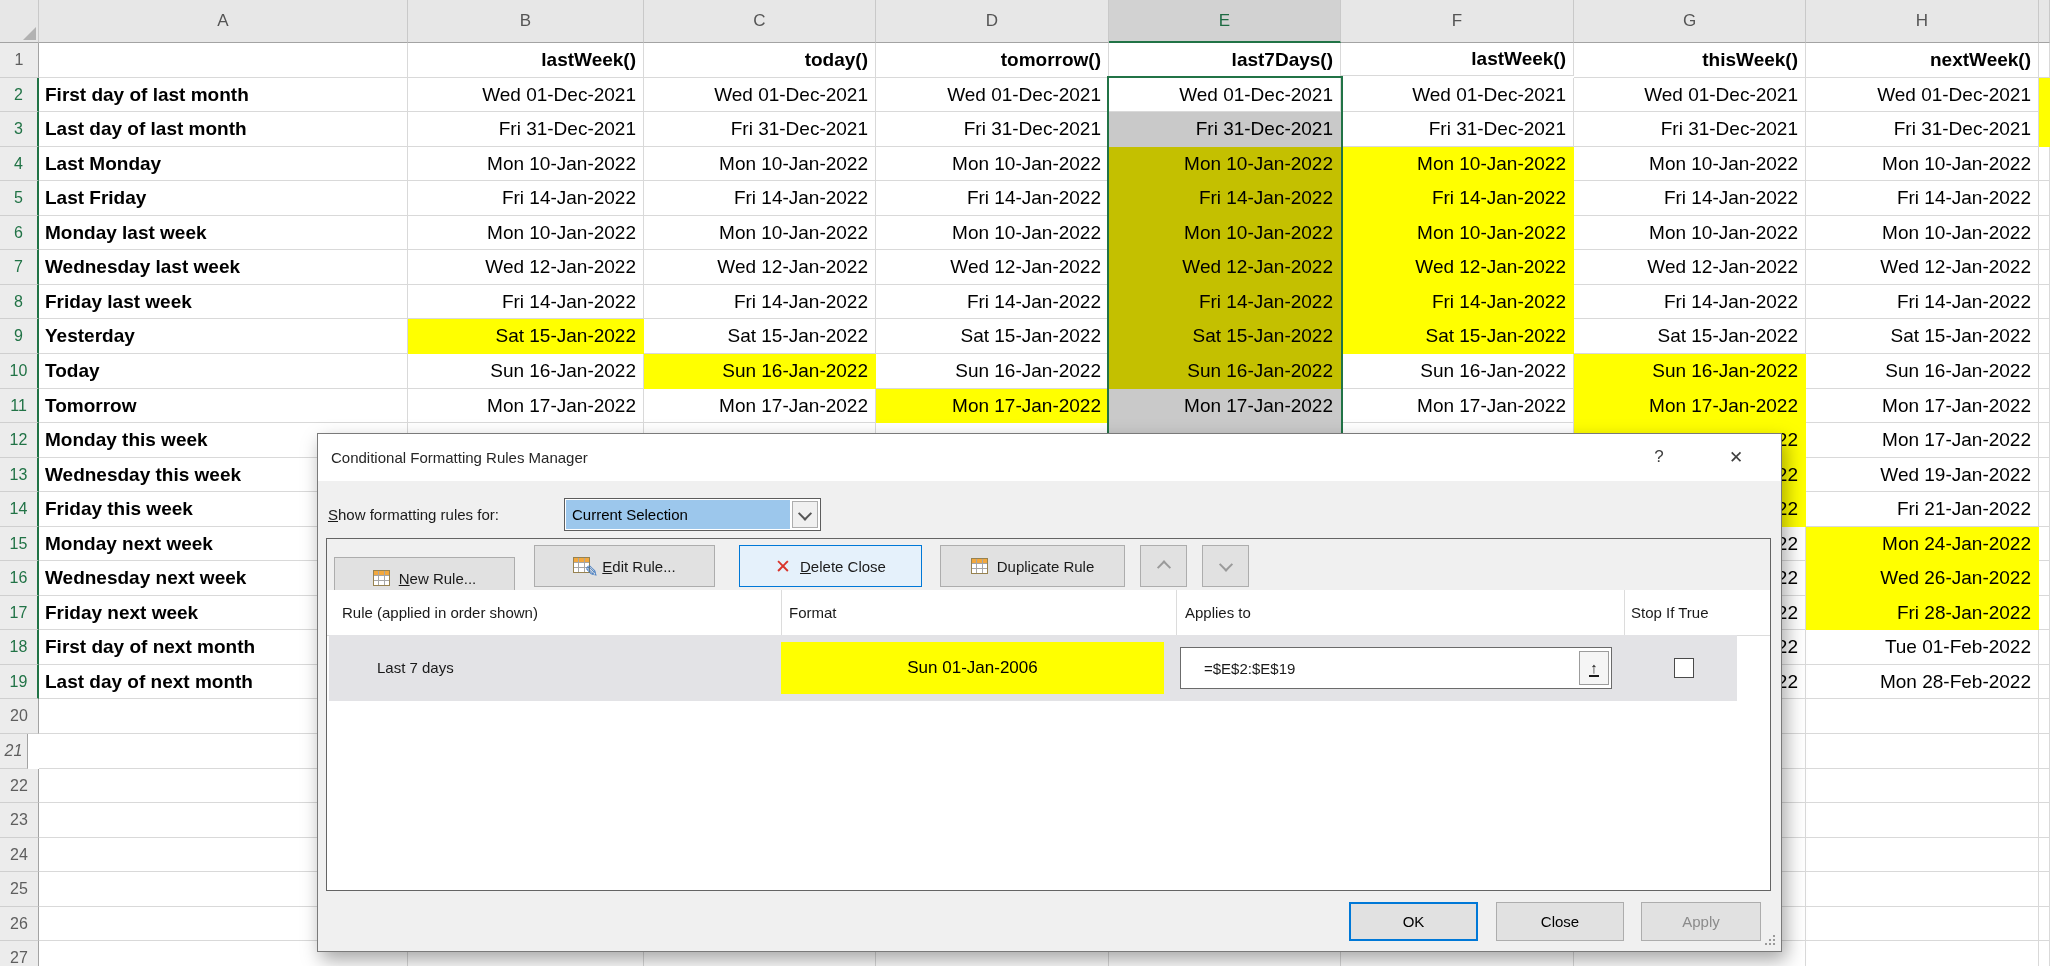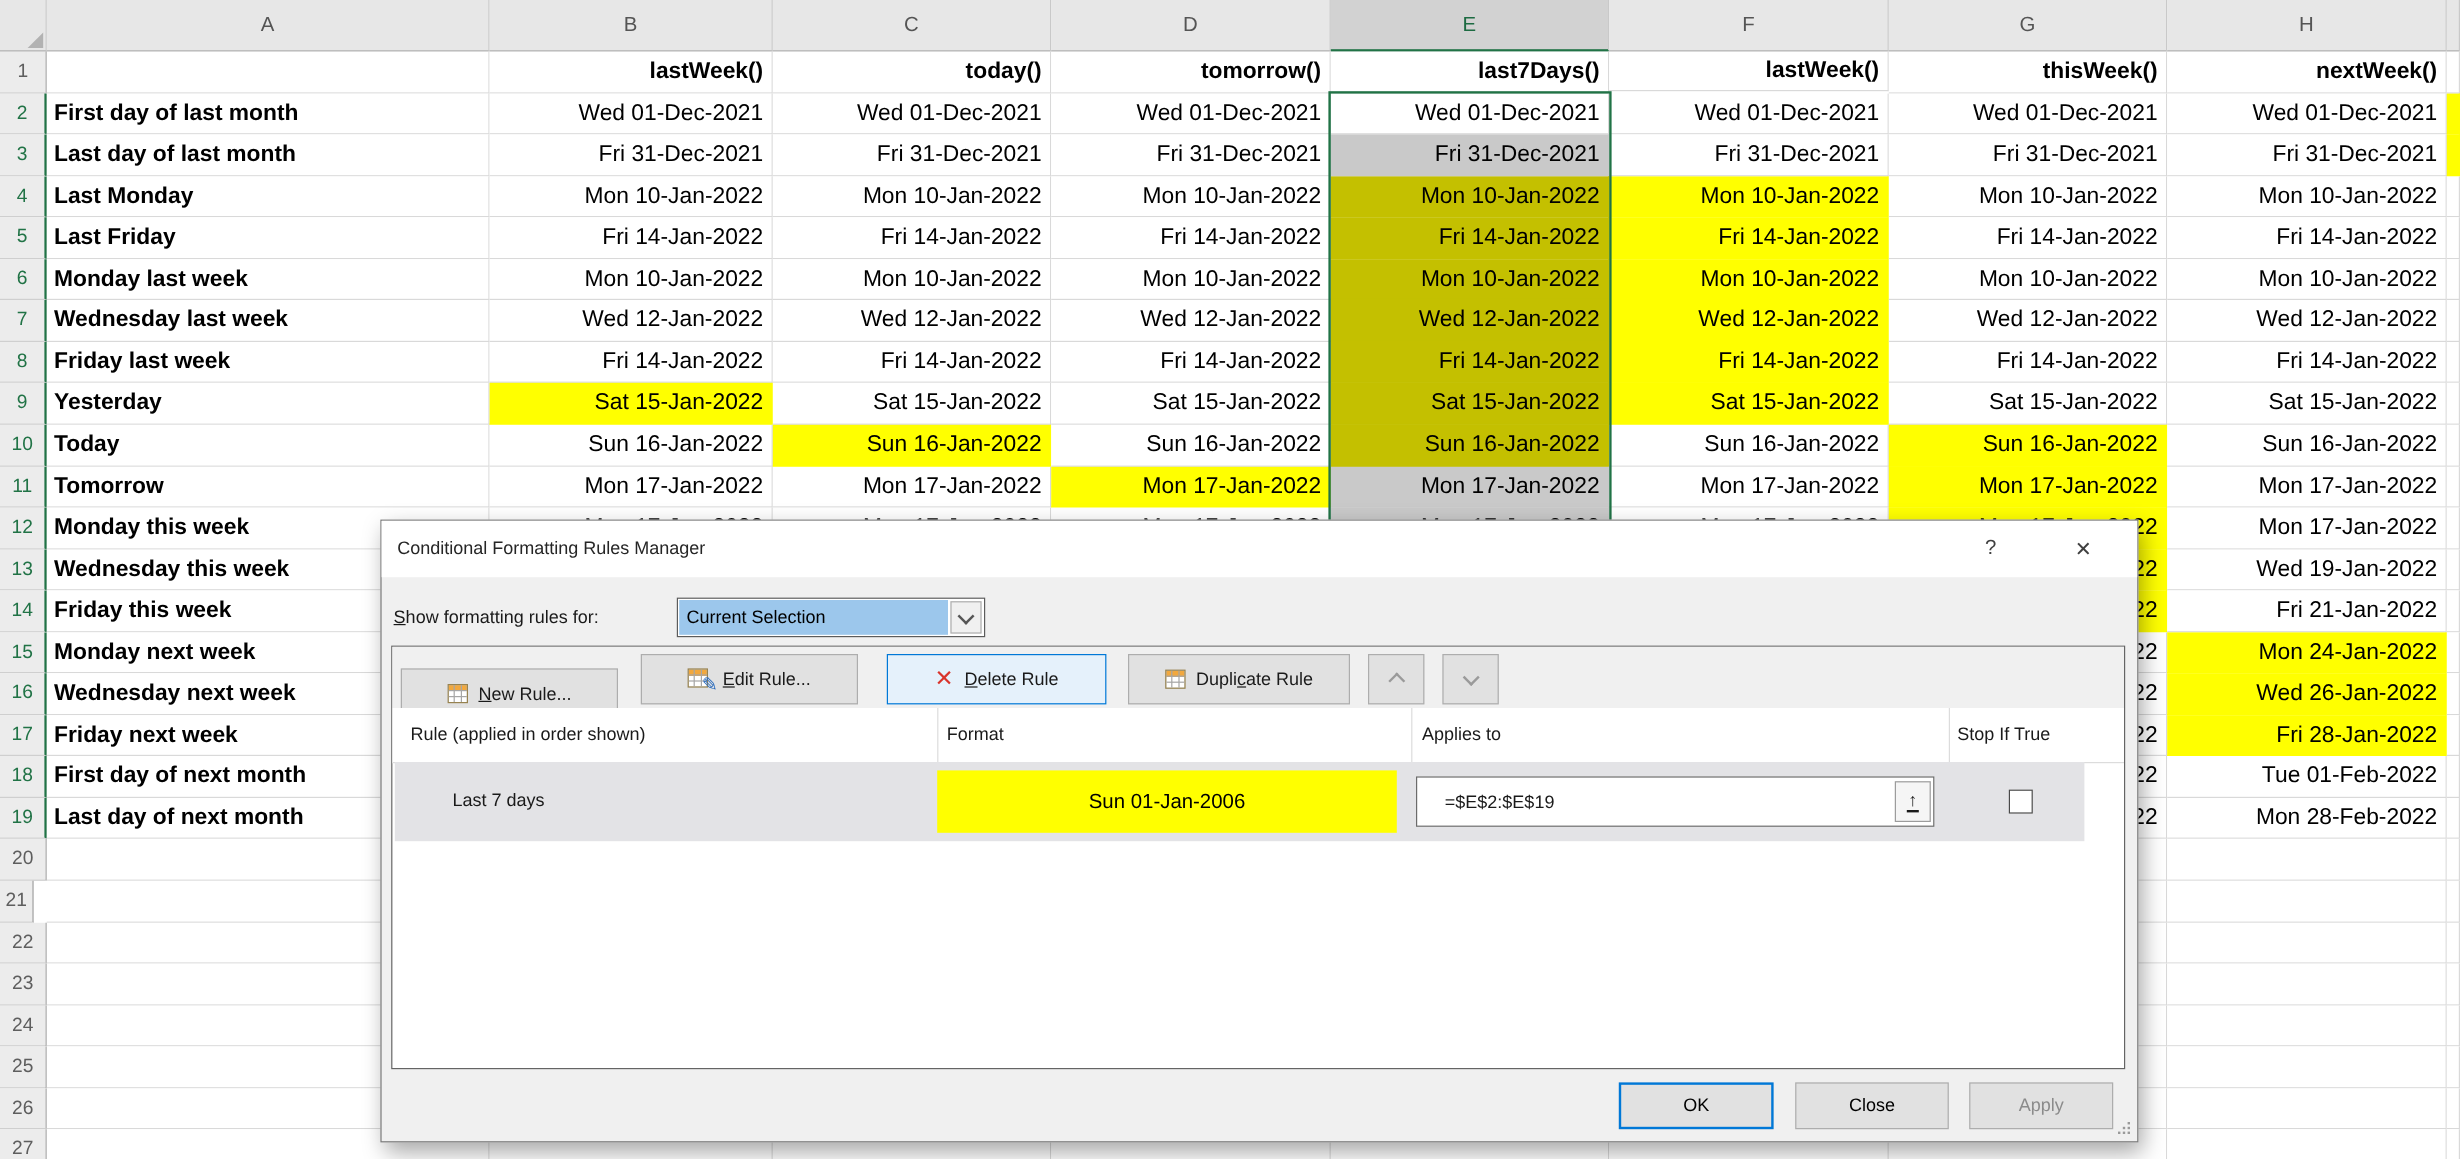--- a/index.html
+++ b/index.html
@@ -118,21 +118,21 @@
       <div class="gcell selrow" style="left: 0px; top: 389px; width: 39px; height: 34px;">11</div>
       <div class="gcell selrow" style="left: 0px; top: 423px; width: 39px; height: 35px;">12</div>
       <div class="gcell selrow" style="left: 0px; top: 458px; width: 39px; height: 34px;">13</div>
       <div class="gcell selrow" style="left: 0px; top: 492px; width: 39px; height: 35px;">14</div>
       <div class="gcell selrow" style="left: 0px; top: 527px; width: 39px; height: 34px;">15</div>
       <div class="gcell selrow" style="left: 0px; top: 561px; width: 39px; height: 35px;">16</div>
       <div class="gcell selrow" style="left: 0px; top: 596px; width: 39px; height: 34px;">17</div>
       <div class="gcell selrow" style="left: 0px; top: 630px; width: 39px; height: 35px;">18</div>
       <div class="gcell selrow" style="left: 0px; top: 665px; width: 39px; height: 34px;">19</div>
       <div class="gcell" style="left: 0px; top: 699px; width: 39px; height: 35px;">20</div>
-      <div class="gcell" style="left: 0px; top: 734px; width: 28px; height: 35px;">21</div>
+      <div class="gcell" style="left: 0px; top: 734px; width: 28px; height: 35px; font-style: italic;">21</div>
       <div class="gcell" style="left: 0px; top: 769px; width: 39px; height: 34px;">22</div>
       <div class="gcell" style="left: 0px; top: 803px; width: 39px; height: 35px;">23</div>
       <div class="gcell" style="left: 0px; top: 838px; width: 39px; height: 34px;">24</div>
       <div class="gcell" style="left: 0px; top: 872px; width: 39px; height: 35px;">25</div>
       <div class="gcell" style="left: 0px; top: 907px; width: 39px; height: 34px;">26</div>
       <div class="gcell" style="left: 0px; top: 941px; width: 39px; height: 35px;">27</div>
       <div class="cell" style="left: 39px; top: 43px; width: 369px; height: 35px;"></div>
       <div class="cell lbl" style="left: 39px; top: 78px; width: 369px; height: 34px;">First day of last month</div>
       <div class="cell lbl" style="left: 39px; top: 112px; width: 369px; height: 35px;">Last day of last month</div>
       <div class="cell lbl" style="left: 39px; top: 147px; width: 369px; height: 34px;">Last Monday</div>
@@ -402,21 +402,21 @@
         </div>
         <div class="tbbtn" style="left:207px;width:181px;">
           <span class="editwrap">
               <span class="tblicon"></span>
               <span class="pencil">✎</span>
             </span>
           <span><u>E</u><span>dit Rule...</span></span>
         </div>
         <div class="tbbtn focusbtn" style="left:412px;width:183px;">
           <span class="xicon">✕</span>
-          <span><u>D</u><span>elete Rule</span></span>
+          <span><u>D</u><span>elete Close</span></span>
         </div>
         <div class="tbbtn" style="left:613px;width:185px;">
           <span class="tblicon"></span>
           <span><span>Dupli</span><u>c</u><span>ate Rule</span></span>
         </div>
         <div class="updown" style="left:813px;">
             <i class="chevi up"></i>
           </div>
         <div class="updown" style="left:875px;">
             <i class="chevi"></i>

